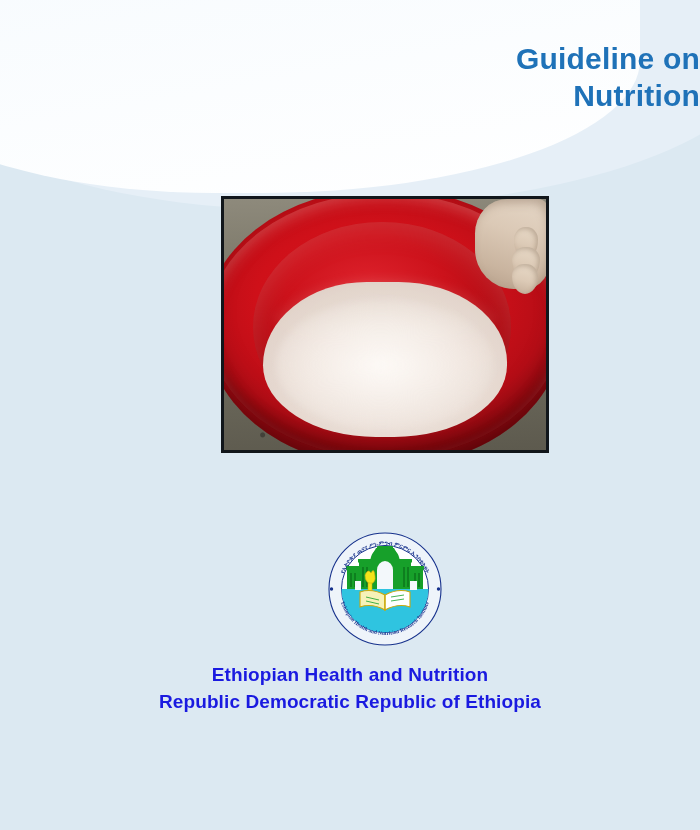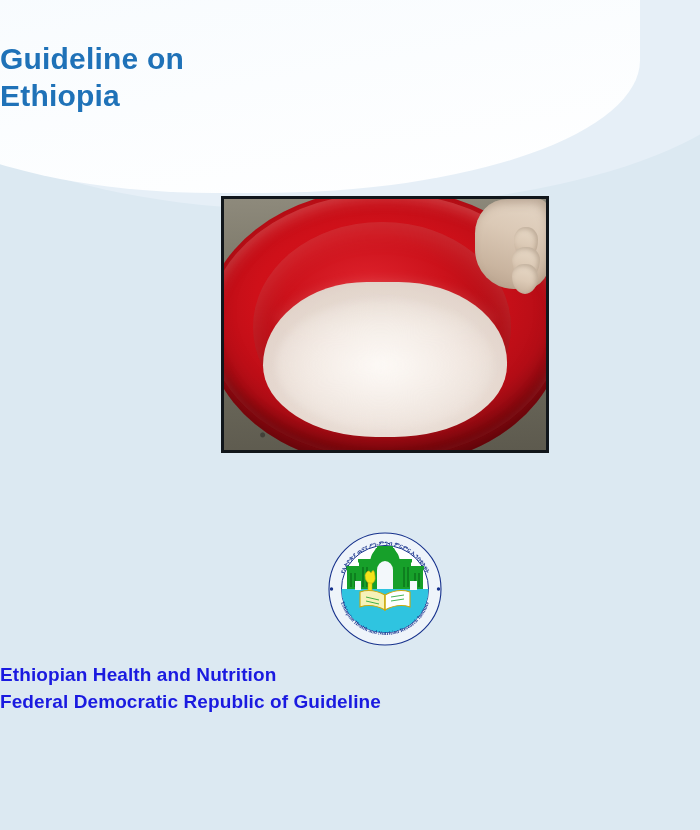--- a/index.html
+++ b/index.html
@@ -43,21 +43,21 @@
     border-radius: 0 0 48% 46% / 0 0 30% 34%;
     pointer-events: none;
   }
 
   
   .title-block {
     position: absolute;
     left: 0;
     top: 40px;
     width: 700px;
-    text-align: left;
+    text-align: right;
     z-index: 5;
   }
   .title-line {
     color: #1f72b8;
     font-weight: bold;
     letter-spacing: 0.2px;
     line-height: 1.24;
   }
   .title-line.l1 { font-size: 30px; }
   .title-line.l2 { font-size: 30px; letter-spacing: 0px; }
@@ -195,42 +195,42 @@
     z-index: 6;
   }
   .logo-svg { display: block; width: 120px; height: 120px; }
 
   
   .org-block {
     position: absolute;
     left: 0;
     top: 662px;
     width: 700px;
-    text-align: left;
+    text-align: center;
     z-index: 5;
   }
   .org-line {
     color: #1a1ae0;
     font-weight: bold;
     font-size: 19px;
     line-height: 1.42;
     letter-spacing: 0.1px;
   }
 </style>
 </head>
 <body>
 
 <div id="cover">
 
   <div class="swoosh-pale"></div>
   <div class="swoosh-white"></div>
 
   <div class="title-block">
     <div class="title-line l1">Guideline on</div>
-    <div class="title-line l3">Ethiopia</div>
+    <div class="title-line l3">Nutrition</div>
   </div>
 
   <div class="photo-frame">
     <div class="photo-inner">
       <div class="floor-speckle"></div>
       <div class="bucket-outer">
         <div class="bucket-rim"></div>
       </div>
       <div class="bucket-inner"></div>
       <div class="liquid-edge"></div>
@@ -309,16 +309,16 @@
         <textPath href="#arcTop" startOffset="50%" text-anchor="middle">የኢትዮጵያ ጤናና ሥነ-ምግብ ምርምር ኢንስቲትዩት</textPath>
       </text>
       <text font-family="'Liberation Serif', serif" font-size="5.2" fill="#16318c" font-weight="bold" letter-spacing="0.1">
         <textPath href="#arcBottom" startOffset="50%" text-anchor="middle">Ethiopian Health and Nutrition Research Institute</textPath>
       </text>
     </svg>
   </div>
 
   <div class="org-block">
     <div class="org-line">Ethiopian Health and Nutrition</div>
-    <div class="org-line">Federal Democratic Republic of Guideline</div>
+    <div class="org-line">Republic Democratic Republic of Ethiopia</div>
   </div>
 
 </div>
 
 </body></html>

